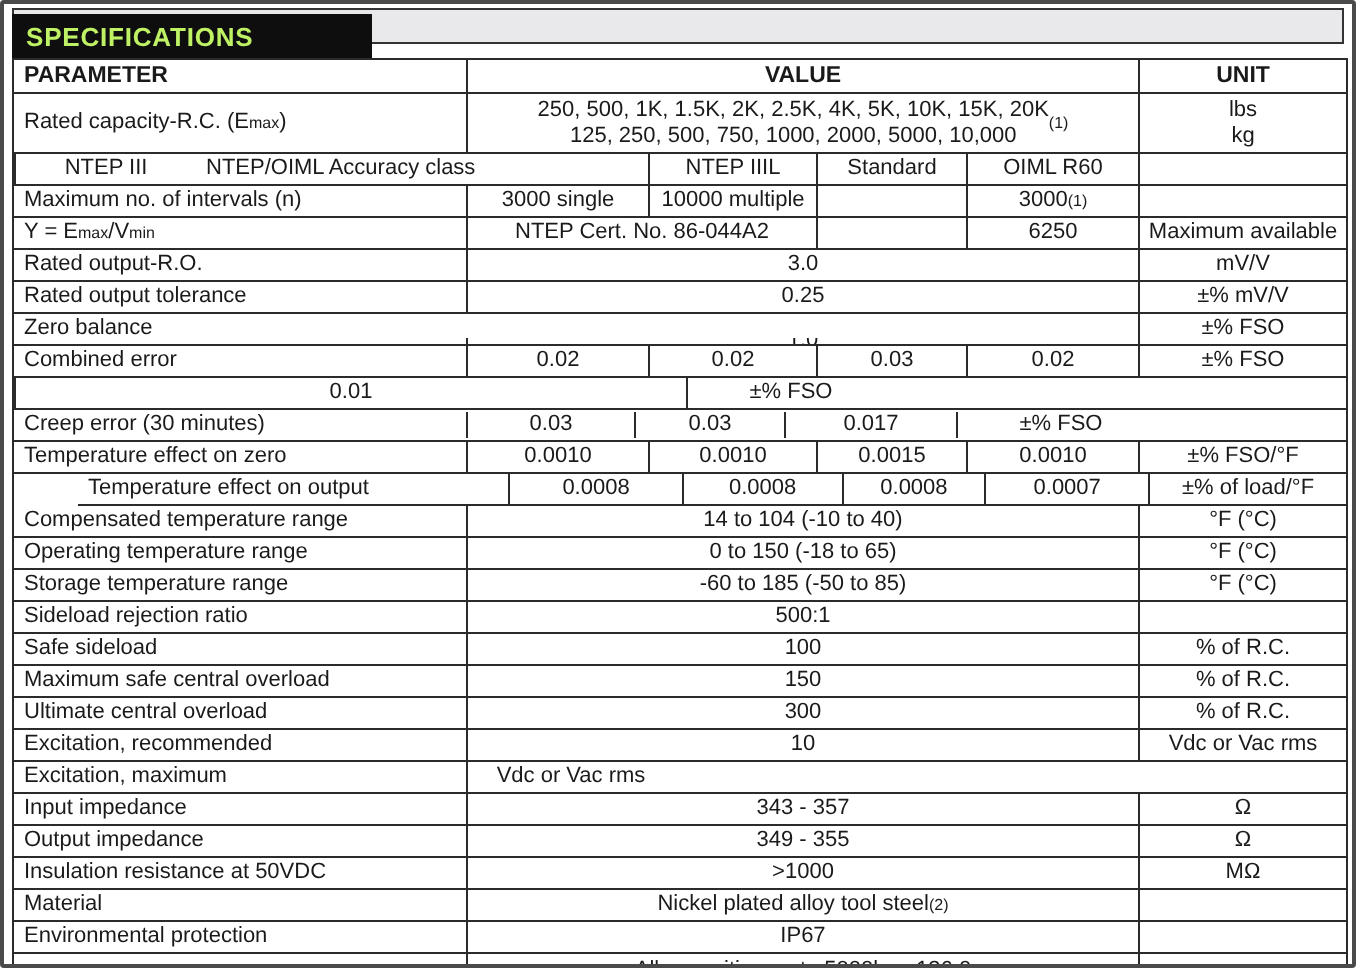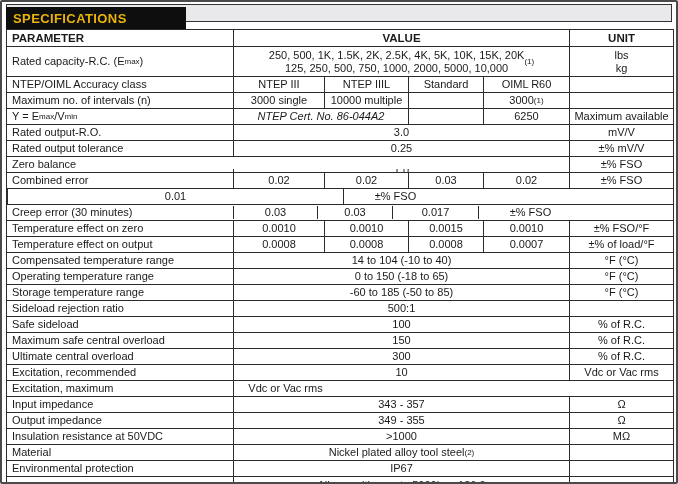--- a/index.html
+++ b/index.html
@@ -13,21 +13,21 @@
   .page{
     position:relative;width:678px;height:484px;background:#fff;
     border:2px solid #4a4a4a;border-radius:2px;box-sizing:border-box;overflow:hidden;
   }
   .banner{
     position:absolute;left:4px;top:2px;width:666px;height:18px;
     background:var(--banner-bg);border:1px solid #333;box-sizing:border-box;
   }
   .tab{
     position:absolute;left:4px;top:5px;width:180px;height:22px;
-    background:var(--tab-bg);color:#eab308;display:flex;align-items:center;
+    background:var(--tab-bg);color:#bef264;display:flex;align-items:center;
     padding-left:7px;box-sizing:border-box;
     font-size:13px;font-weight:bold;letter-spacing:0.4px;
   }
   .spec-table{
     position:absolute;left:4px;top:27px;width:666px;
     border:1px solid var(--border);border-bottom-width:2px;box-sizing:content-box;
     background:#fff;
   }
   .row{display:flex;border-bottom:1px solid var(--border);overflow:hidden;}
   .row:last-child{border-bottom:none;}
@@ -61,38 +61,38 @@
       <div class="cell hdr" style="width:336px">VALUE</div>
       <div class="cell unit hdr">UNIT</div>
     </div>
     <div id="rows-host">
         <div class="row" style="height: 29px;">
           <div class="cell param">Rated capacity-R.C. (E<sub>max</sub>)</div>
           <div class="cell val" style="width: 336px;">250, 500, 1K, 1.5K, 2K, 2.5K, 4K, 5K, 10K, 15K, 20K<br>125, 250, 500, 750, 1000, 2000, 5000, 10,000 <sup>(1)</sup></div>
           <div class="cell unit">lbs<br>kg</div>
         </div>
         <div class="row" style="height: 15px;">
+          <div class="cell val" style="width: 91px;">NTEP III</div>
           <div class="cell param">NTEP/OIML Accuracy class</div>
-          <div class="cell val" style="width: 91px;">NTEP III</div>
           <div class="cell val" style="width: 84px;">NTEP IIIL</div>
           <div class="cell val" style="width: 75px;">Standard</div>
           <div class="cell val" style="width: 86px;">OIML R60</div>
           <div class="cell unit"></div>
         </div>
         <div class="row" style="height: 15px;">
           <div class="cell param">Maximum no. of intervals (n)</div>
           <div class="cell val" style="width: 91px;">3000 single</div>
           <div class="cell val" style="width: 84px;">10000 multiple</div>
           <div class="cell val" style="width: 75px;"></div>
           <div class="cell val" style="width: 86px;">3000 <sup>(1)</sup></div>
           <div class="cell unit"></div>
         </div>
         <div class="row" style="height: 15px;">
           <div class="cell param">Y = E<sub>max</sub>/V<sub>min</sub></div>
-          <div class="cell val" style="width: 175px; font-style: italic;">NTEP Cert. No. 86-044A2</div>
+          <div class="cell val" style="width: 175px;">NTEP Cert. No. 86-044A2</div>
           <div class="cell val" style="width: 75px;"></div>
           <div class="cell val" style="width: 86px;">6250</div>
           <div class="cell unit">Maximum available</div>
         </div>
         <div class="row" style="height: 15px; justify-content: flex-end;">
           <div class="cell param">Rated output-R.O.</div>
           <div class="cell val" style="width: 336px;">3.0</div>
           <div class="cell unit">mV/V</div>
         </div>
         <div class="row" style="height: 15px;">
@@ -125,21 +125,21 @@
           <div class="cell unit">±% FSO</div>
         </div>
         <div class="row" style="height: 15px;">
           <div class="cell param">Temperature effect on zero</div>
           <div class="cell val" style="width: 91px;">0.0010</div>
           <div class="cell val" style="width: 84px;">0.0010</div>
           <div class="cell val" style="width: 75px;">0.0015</div>
           <div class="cell val" style="width: 86px;">0.0010</div>
           <div class="cell unit">±% FSO/°F</div>
         </div>
-        <div class="row" style="height: 15px;">
+        <div class="row" style="height: 15px; margin-left: 32px;">
           <div class="cell param">Temperature effect on output</div>
           <div class="cell val" style="width: 91px;">0.0008</div>
           <div class="cell val" style="width: 84px;">0.0008</div>
           <div class="cell val" style="width: 75px;">0.0008</div>
           <div class="cell val" style="width: 86px;">0.0007</div>
           <div class="cell unit">±% of load/°F</div>
         </div>
         <div class="row" style="height: 15px;">
           <div class="cell param">Compensated temperature range</div>
           <div class="cell val" style="width: 336px;">14 to 104 (-10 to 40)</div>

